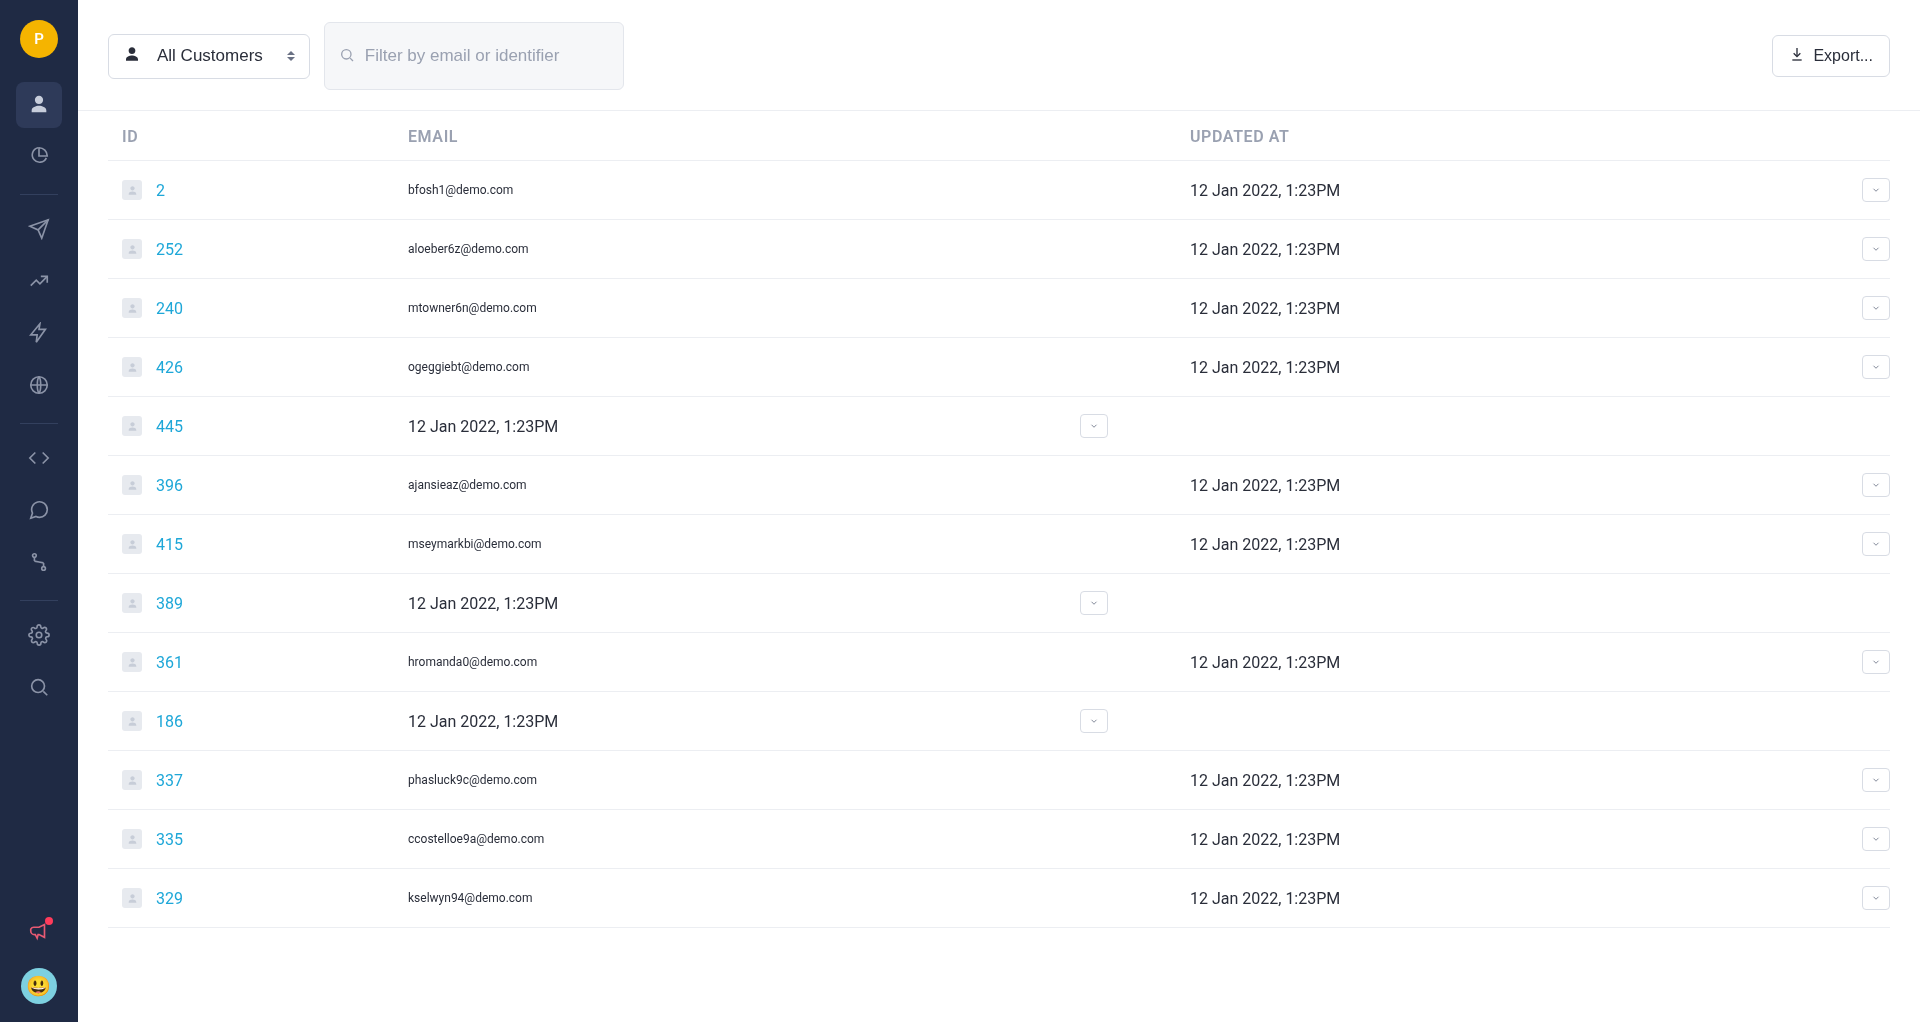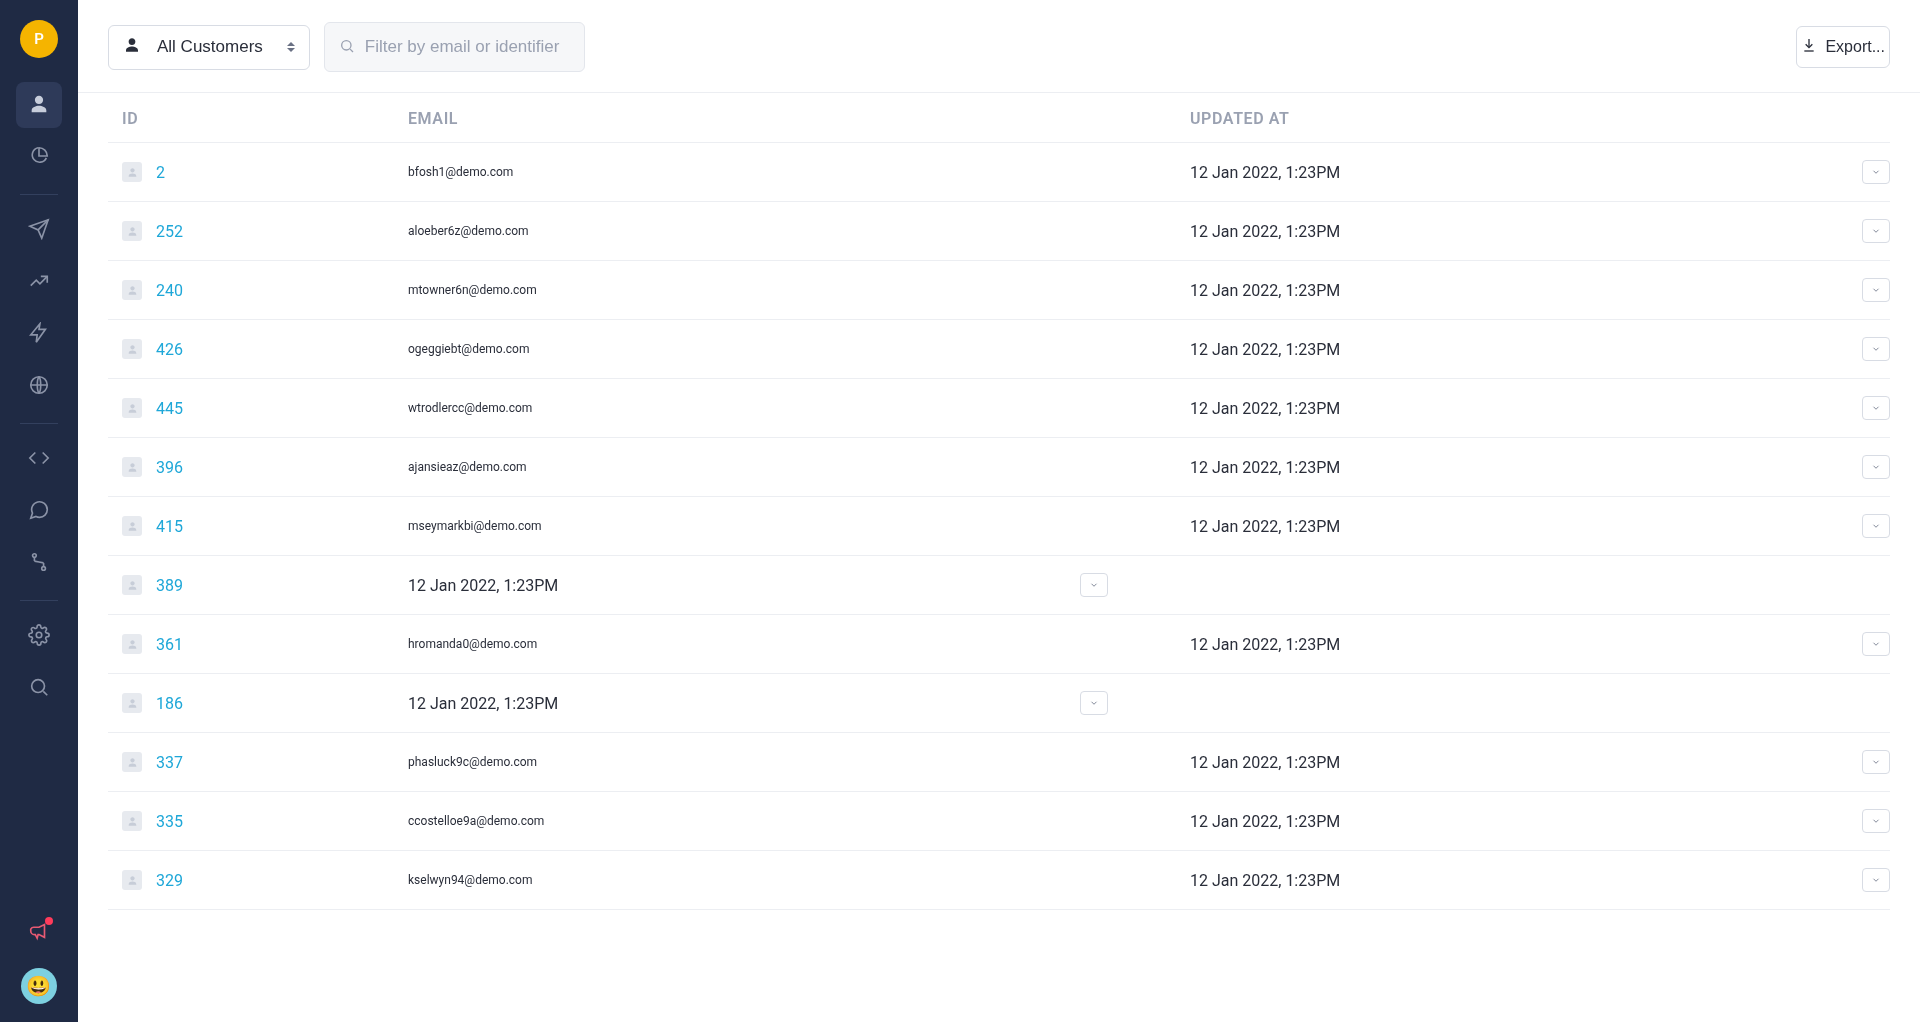--- a/index.html
+++ b/index.html
@@ -85,38 +85,38 @@
 .chevrons span { width: 0; height: 0; border-left: 4px solid transparent; border-right: 4px solid transparent; }
 .chevrons .up { border-bottom: 4px solid #6a7184; margin-bottom: 2px; }
 .chevrons .dn { border-top: 4px solid #6a7184; }
 
 .search-wrap {
   margin-left: 14px;
   display: flex; align-items: center;
   border: 1px solid #e3e6ec;
   background: #f6f7f9;
   border-radius: 6px;
-  padding: 14px 14px;
-  width: 261px;
+  padding: 23px 14px;
+  width: 300px;
 }
 .search-wrap svg { width: 16px; height: 16px; stroke: #9aa1b1; fill: none; stroke-width: 2; }
 .search-wrap input {
   border: none; background: transparent; outline: none;
   font-size: 17px; margin-left: 10px; width: 100%;
   color: #2a2e3a;
 }
 .search-wrap input::placeholder { color: #9aa1b1; }
 
 .export-btn {
   margin-left: auto;
   display: flex; align-items: center; gap: 8px;
   border: 1px solid #d8dce4;
   background: #fff;
   border-radius: 6px;
-  padding: 10px 4px;
+  padding: 10px 16px;
   font-size: 16px; color: #2a2e3a;
   cursor: pointer;
 }
 .export-btn svg { width: 16px; height: 16px; stroke: #2a2e3a; fill: none; stroke-width: 2; }
 
 
 .table-wrap { flex: 1; overflow: auto; padding: 0 30px; }
 .thead {
   display: flex; align-items: center;
   padding: 16px 0 14px;
@@ -391,21 +391,20 @@
           </div>
           <div class="row">
             <div class="col-id">
               <span class="avatar-ph">
                 <svg viewBox="0 0 24 24">
                   <path d="M12 12c2.2 0 4-1.8 4-4s-1.8-4-4-4-4 1.8-4 4 1.8 4 4 4zm0 2c-3 0-7 1.5-7 4.5V20h14v-1.5c0-3-4-4.5-7-4.5z"></path>
                 </svg>
               </span>
               <span class="id-link">445</span>
             </div>
-            <div class="col-email">wtrodlercc@demo.com</div>
             <div class="col-updated">12 Jan 2022, 1:23PM</div>
             <div class="col-actions">
               <div class="action-btn">
                 <span><svg viewBox="0 0 24 24">
                     <path d="M6 9l6 6 6-6"></path>
                   </svg></span>
               </div>
             </div>
           </div>
           <div class="row">

